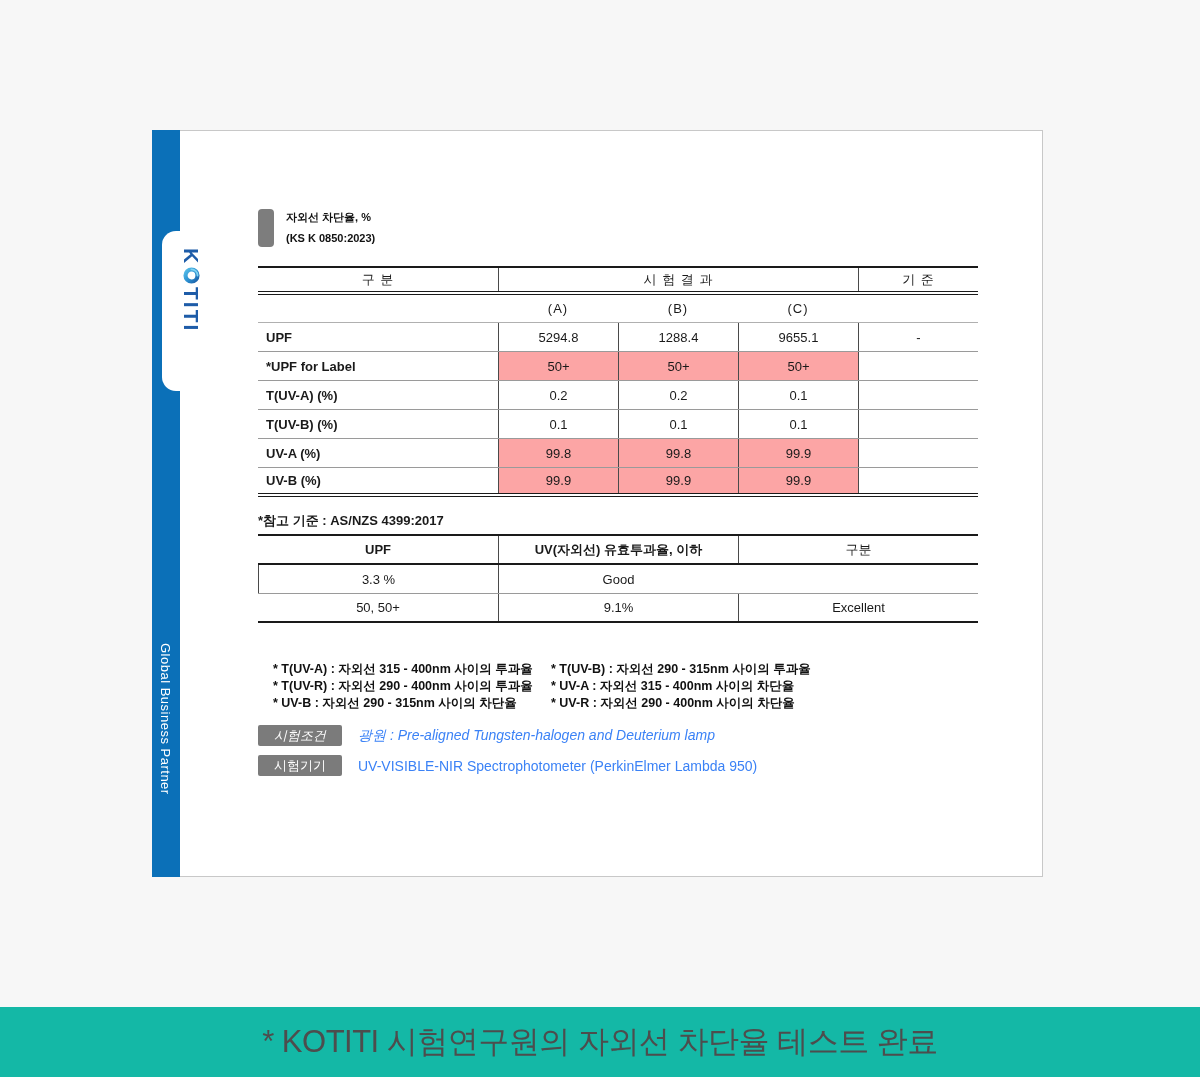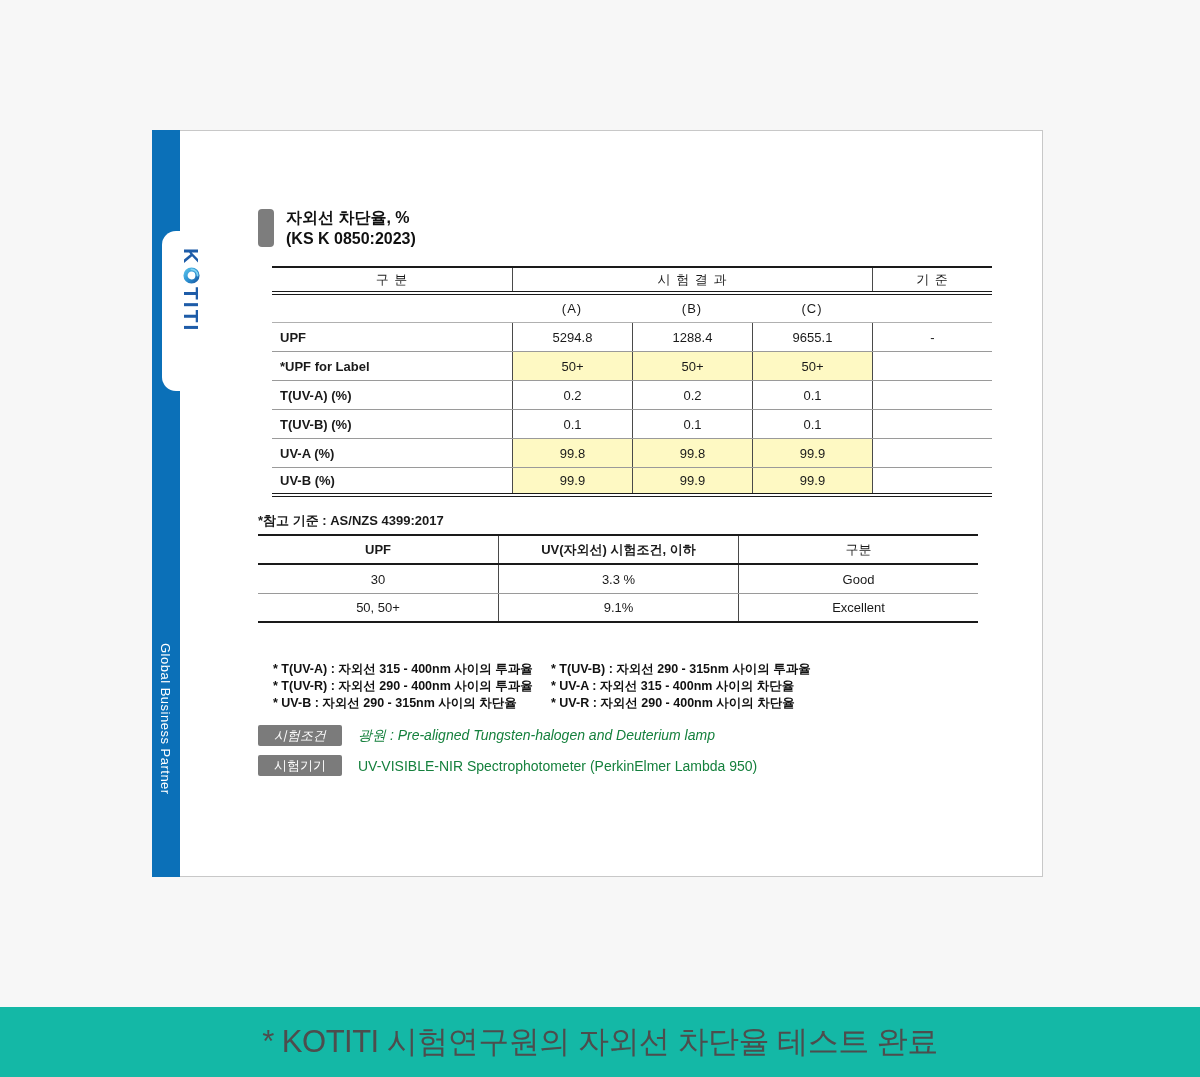--- a/index.html
+++ b/index.html
@@ -40,34 +40,34 @@
     font-size:13px; color:#ffffff; letter-spacing:0.5px;
     white-space:nowrap;
   }
 
   
   .title-block { position:absolute; left:105px; top:76px; display:flex; }
   .title-bullet {
     width:16px; height:38px; background:#7d7d7d; border-radius:4px;
     margin-right:12px; margin-top:2px; flex:0 0 auto;
   }
-  .title-lines { font-size:16px; font-weight:bold; line-height:21px; color:#111; }
-
-  
-  .t1 { position:absolute; left:119px; top:135px; width:720px; border-top:2px solid #1a1a1a; font-size:13px; }
+  .title-lines { font-size:11px; font-weight:bold; line-height:21px; color:#111; }
+
+  
+  .t1 { position:absolute; left:105px; top:135px; width:720px; border-top:2px solid #1a1a1a; font-size:13px; }
   .t1 .trow { display:flex; align-items:stretch; }
   .t1 .hrow  { height:27px; border-bottom:4px double #1a1a1a; }
   .t1 .srow  { height:28px; border-bottom:1px solid #b0b0b0; }
   .t1 .drow  { height:29px; border-bottom:1px solid #9a9a9a; }
   .t1 .drow.last { border-bottom:4px double #1a1a1a; }
   .cell { display:flex; align-items:center; justify-content:center; }
   .w240 { width:240px; } .w120 { width:120px; } .w360 { width:360px; }
   .vline { border-left:1px solid #4a4a4a; }
   .rowlabel { justify-content:flex-start; padding-left:8px; font-weight:bold; }
-  .hl { background:#fef9c3; }
+  .hl { background:#fca5a5; }
   .t1 .hrow .cell, .t1 .srow .cell { font-weight:normal; letter-spacing:1px; }
 
   .ref-note {
     position:absolute; left:105px; top:377px; width:720px; height:26px;
     display:flex; align-items:center;
     font-size:13px; font-weight:bold;
   }
 
   
   .t2 { position:absolute; left:105px; top:403px; width:720px; border-top:2px solid #1a1a1a; font-size:13px; }
@@ -86,21 +86,21 @@
 
   
   .cond-row { position:absolute; left:105px; display:flex; align-items:center; }
   .cond-row.r1 { top:594px;font-style:italic; }
   .cond-row.r2 { top:624px; }
   .badge {
     width:84px; height:21px; background:#7b7b7b; color:#ffffff;
     display:flex; align-items:center; justify-content:center;
     font-size:13px; border-radius:2px; margin-right:16px; flex:0 0 auto;
   }
-  .cond-text { font-size:14px; color:#15803d; }
+  .cond-text { font-size:14px; color:#3b82f6; }
 
   
   .footer-band {
     position:absolute; left:0; top:1007px; width:1200px; height:70px;
     background:#14b8a6;
     display:flex; align-items:center; justify-content:center;
   }
   .footer-text { font-size:31px; color:#4d4d4d; letter-spacing:-0.5px; }
 </style>
 </head>
@@ -193,25 +193,24 @@
         <div class="cell w120 vline hl">99.9</div>
         <div class="cell w120 vline"></div>
       </div>
     </div>
 
     <div class="ref-note">*참고 기준 : AS/NZS 4399:2017</div>
 
     <div class="t2">
       <div class="trow hrow">
         <div class="cell w240 bold">UPF</div>
-        <div class="cell w240 vline bold">UV(자외선) 시험조건, 이하</div>
+        <div class="cell w240 vline bold">UV(자외선) 유효투과율, 이하</div>
         <div class="cell w240 vline">구분</div>
       </div>
       <div class="trow drow">
-        <div class="cell w240">30</div>
         <div class="cell w240 vline">3.3 %</div>
         <div class="cell w240 vline">Good</div>
       </div>
       <div class="trow drow last">
         <div class="cell w240">50, 50+</div>
         <div class="cell w240 vline">9.1%</div>
         <div class="cell w240 vline">Excellent</div>
       </div>
     </div>
 

